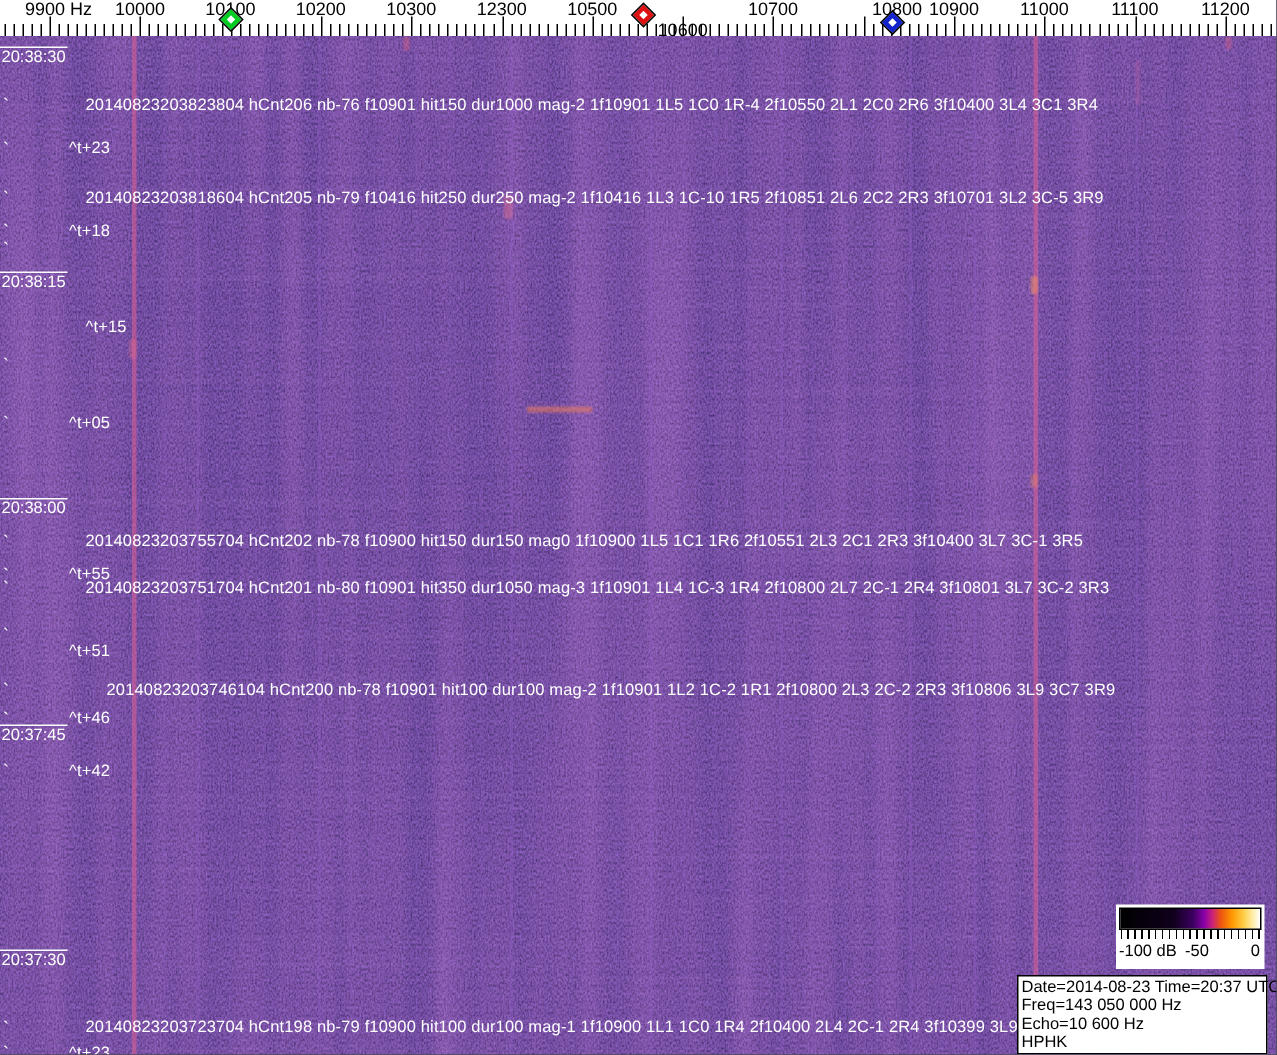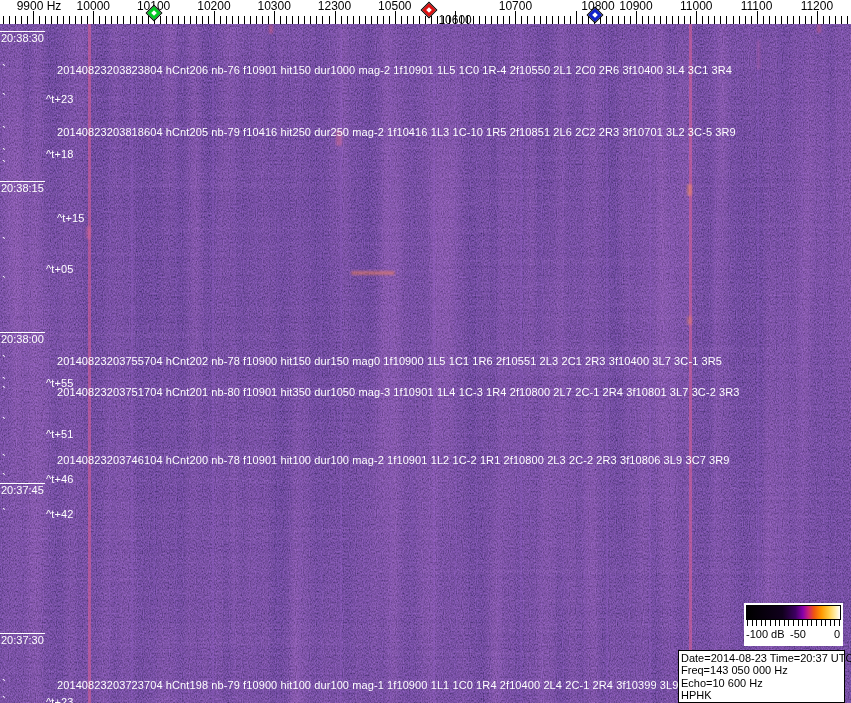--- a/index.html
+++ b/index.html
@@ -301,31 +301,31 @@
       <div class="bt" style="top: 93px;">`</div>
       <div class="ann" style="left: 46px; top: 93px;">^t+23</div>
       <div class="bt" style="top: 126px;">`</div>
       <div class="ann" style="left: 57px; top: 126px;">20140823203818604 hCnt205 nb-79 f10416 hit250 dur250 mag-2 1f10416 1L3 1C-10 1R5 2f10851 2L6 2C2 2R3 3f10701 3L2 3C-5 3R9</div>
       <div class="bt" style="top: 148px;">`</div>
       <div class="ann" style="left: 46px; top: 148px;">^t+18</div>
       <div class="bt" style="top: 160px;">`</div>
       <div class="ann" style="left: 57px; top: 183px; margin-top: 29px;">^t+15</div>
       <div class="bt" style="top: 237px;">`</div>
       <div class="bt" style="top: 276px;">`</div>
-      <div class="ann" style="left: 46px; top: 263px;">^t+05</div>
+      <div class="ann" style="left: 46px; top: 276px;">^t+05</div>
       <div class="bt" style="top: 355px;">`</div>
       <div class="ann" style="left: 57px; top: 355px;">20140823203755704 hCnt202 nb-78 f10900 hit150 dur150 mag0 1f10900 1L5 1C1 1R6 2f10551 2L3 2C1 2R3 3f10400 3L7 3C-1 3R5</div>
       <div class="bt" style="top: 377px;">`</div>
       <div class="ann" style="left: 46px; top: 377px;">^t+55</div>
       <div class="bt" style="top: 386px;">`</div>
       <div class="ann" style="left: 57px; top: 386px;">20140823203751704 hCnt201 nb-80 f10901 hit350 dur1050 mag-3 1f10901 1L4 1C-3 1R4 2f10800 2L7 2C-1 2R4 3f10801 3L7 3C-2 3R3</div>
       <div class="bt" style="top: 417px;">`</div>
       <div class="ann" style="left: 46px; top: 428px;">^t+51</div>
       <div class="bt" style="top: 454px;">`</div>
-      <div class="ann" style="left: 57px; top: 454px;">20140823203746104 hCnt200 nb-78 f10901 hit100 dur100 mag-2 1f10901 1L2 1C-2 1R1 2f10800 2L3 2C-2 2R3 3f10806 3L9 3C7 3R9</div>
+      <div class="ann" style="left: 71px; top: 454px;">20140823203746104 hCnt200 nb-78 f10901 hit100 dur100 mag-2 1f10901 1L2 1C-2 1R1 2f10800 2L3 2C-2 2R3 3f10806 3L9 3C7 3R9</div>
       <div class="bt" style="top: 473px;">`</div>
       <div class="ann" style="left: 46px; top: 473px;">^t+46</div>
       <div class="bt" style="top: 508px;">`</div>
       <div class="ann" style="left: 46px; top: 508px;">^t+42</div>
       <div class="bt" style="top: 679px;">`</div>
       <div class="ann" style="left: 57px; top: 679px;">20140823203723704 hCnt198 nb-79 f10900 hit100 dur100 mag-1 1f10900 1L1 1C0 1R4 2f10400 2L4 2C-1 2R4 3f10399 3L9 3C0</div>
       <div class="bt" style="top: 696px;">`</div>
       <div class="ann" style="left: 46px; top: 696px;">^t+23</div>
     </div>
 

